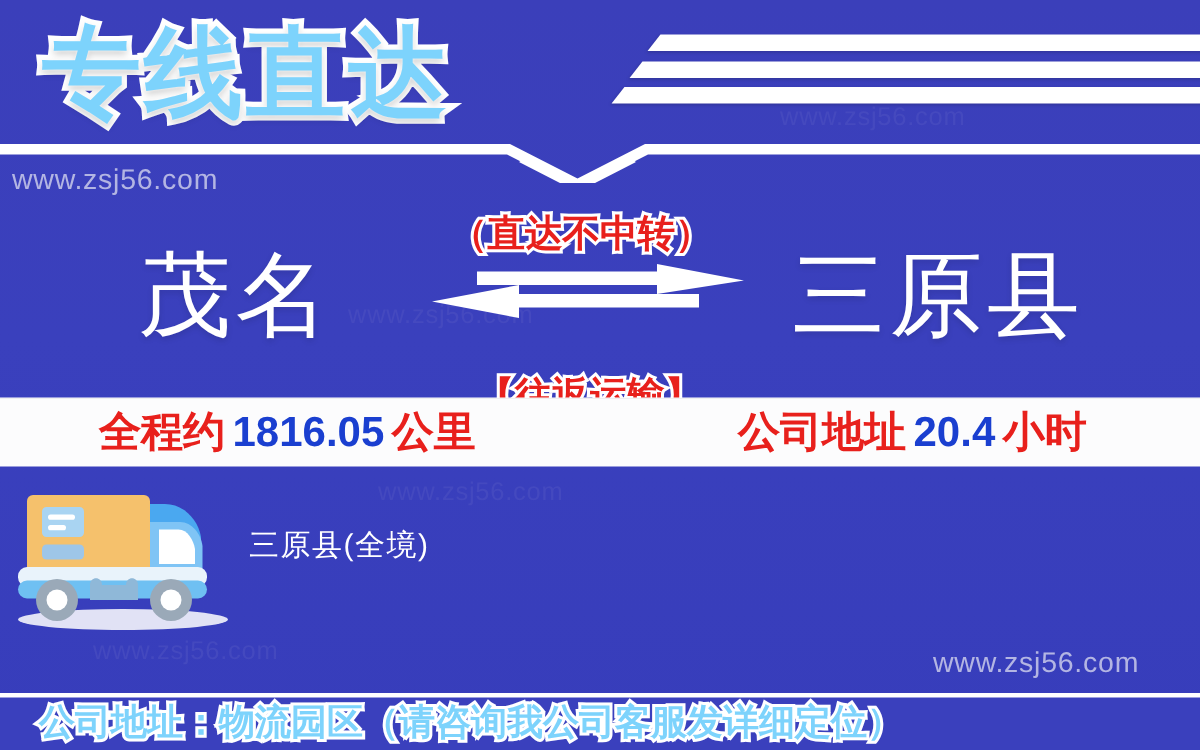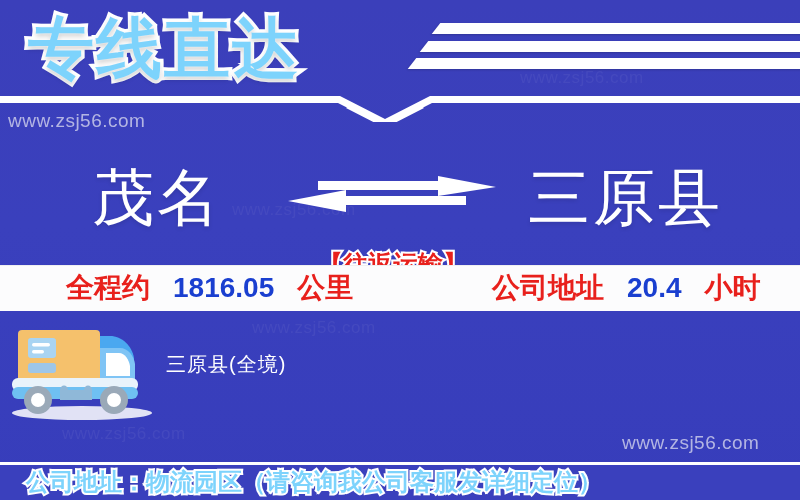--- a/index.html
+++ b/index.html
@@ -132,21 +132,21 @@
     line-height: 38px;
     font-weight: bold;
     white-space: nowrap;
     color: #e8201c;
   }
   .info-item.left  { left: 66px; }
   .info-item.right { left: 492px; }
   .info-item .num {
     color: #1a3fd0;
     font-weight: bold;
-    padding: 0 23px;
+    padding: 0 5px;
   }
 
   
   .truck-icon {
     position: absolute;
     left: 6px; top: 318px;
     width: 152px; height: 104px;
   }
   .coverage-text {
     position: absolute;
@@ -201,20 +201,21 @@
       <path d="M0,10 L340,10 L385,33 L430,10 L800,10 L800,17 L432,17 L385,41 L338,17 L0,17 Z" fill="#ffffff"></path>
       <path d="M352,18 L385,35 L418,18 L424,22 L385,42 L346,22 Z" fill="#ffffff"></path>
     </svg>
   </div>
 
   <div class="watermark top">www.zsj56.com</div>
 
   <div class="city dest">三原县</div>
   <div class="city origin">茂名</div>
 
+  <div class="mid-caption top">（直达不中转）</div>
   <div class="mid-caption bot">【往返运输】</div>
 
   <div class="arrow-wrap">
     <svg width="212" height="38" viewBox="0 0 212 38" xmlns="http://www.w3.org/2000/svg">
 
       <path d="M32,5 L152,5 L152,0 L210,11 L152,20 L152,14 L32,14 Z" fill="#ffffff"></path>
 
       <path d="M180,20 L60,20 L60,14 L2,25 L60,36 L60,29 L180,29 Z" fill="#ffffff"></path>
     </svg>
   </div>

